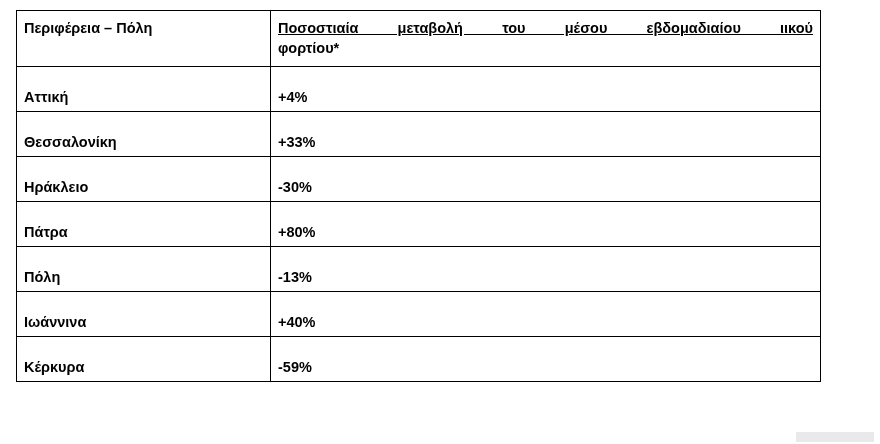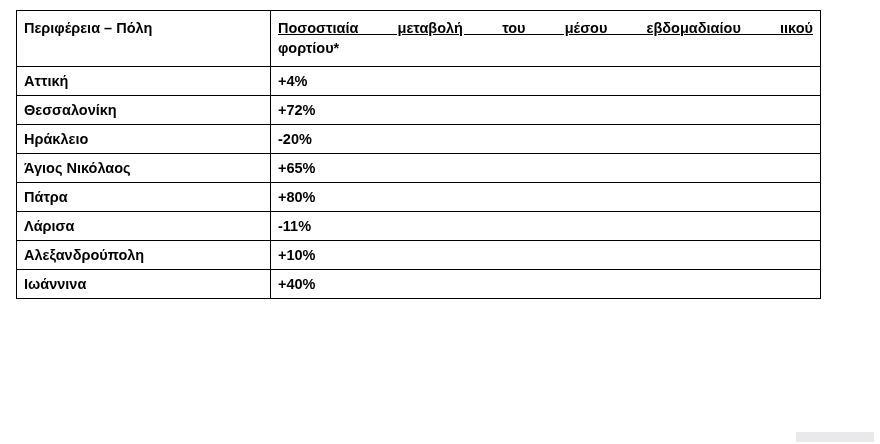--- a/index.html
+++ b/index.html
@@ -54,21 +54,21 @@
     display: block;
     text-align: justify;
     text-align-last: justify;
     white-space: nowrap;
     text-decoration: underline;
   }
   td.header-cell-value .last-line {
     display: block;
   }
   tr.data-row td {
-    padding-top: 4px;
+    padding-top: 20px;
     padding-bottom: 4px;
   }
   .bottom-mark {
     position: absolute;
     right: 6px;
     bottom: 2px;
     width: 78px;
     height: 10px;
     background: #e9e9ec;
   }
@@ -92,45 +92,41 @@
             <span class="last-line">φορτίου*</span>
           </td>
         </tr>
 
         <tr class="data-row">
           <td>Αττική</td>
           <td>+4%</td>
         </tr>
         <tr class="data-row">
           <td>Θεσσαλονίκη</td>
-          <td>+72%</td>
+          <td>+33%</td>
         </tr>
         <tr class="data-row">
           <td>Ηράκλειο</td>
-          <td>-20%</td>
-        </tr>
-        <tr class="data-row">
-          <td>Άγιος Νικόλαος</td>
-          <td>+65%</td>
+          <td>-30%</td>
         </tr>
         <tr class="data-row">
           <td>Πάτρα</td>
           <td>+80%</td>
         </tr>
         <tr class="data-row">
-          <td>Λάρισα</td>
-          <td>-11%</td>
-        </tr>
-        <tr class="data-row">
-          <td>Αλεξανδρούπολη</td>
-          <td>+10%</td>
+          <td>Πόλη</td>
+          <td>-13%</td>
         </tr>
         <tr class="data-row">
           <td>Ιωάννινα</td>
           <td>+40%</td>
+        </tr>
+        <tr class="data-row">
+          <td>Κέρκυρα</td>
+          <td>-59%</td>
         </tr>
       </tbody>
     </table>
   </div>
 
   <div class="bottom-mark"></div>
 
 </div>
 
 </body></html>

